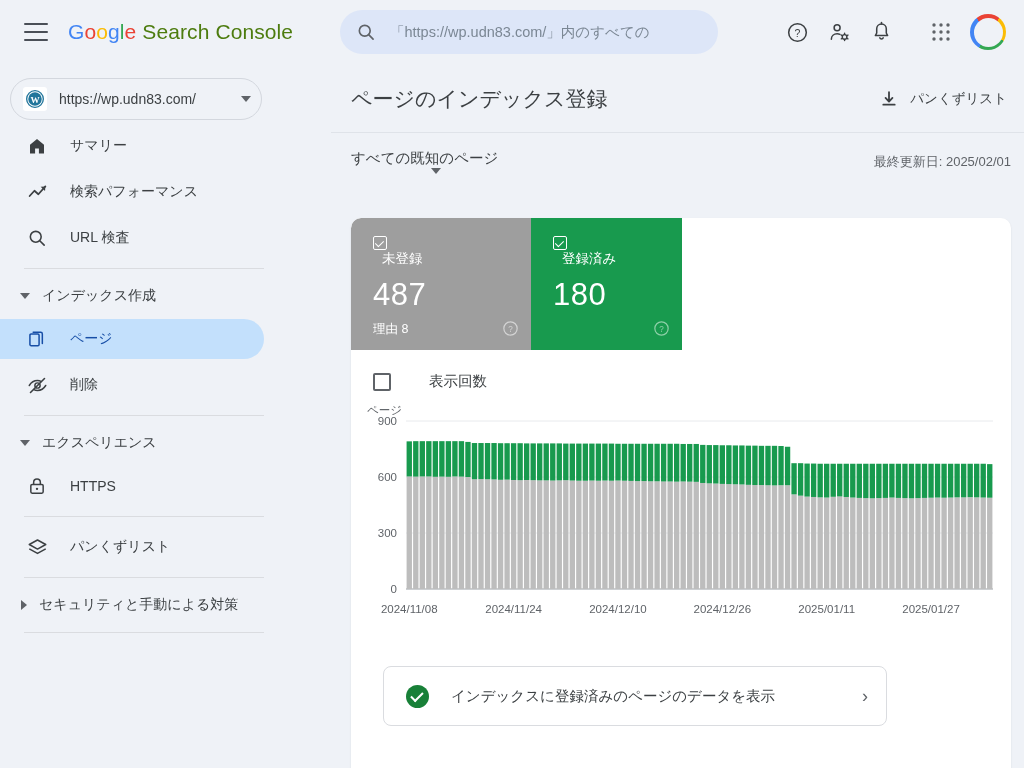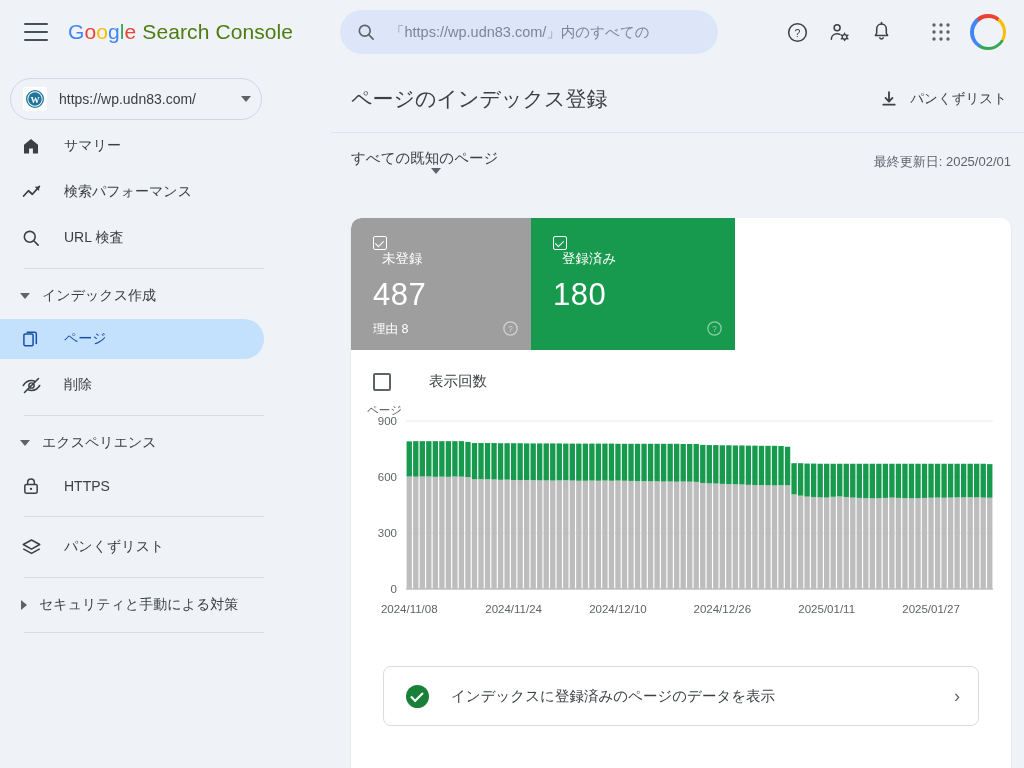--- a/index.html
+++ b/index.html
@@ -58,21 +58,21 @@
   }
   .wp-icon {
     width: 24px; height: 24px; border-radius: 3px; background: #fff;
     display:flex;align-items:center;justify-content:center; flex: 0 0 auto;
   }
   .prop-url { font-size: 14px; color: #3c4043; margin-left: 12px; flex: 1 1 auto; white-space: nowrap; overflow: hidden; }
   .caret-down { width:0;height:0;border-left:5px solid transparent;border-right:5px solid transparent;border-top:6px solid #5f6368; }
 
   .nav-item {
     display: flex; align-items: center; height: 40px; margin: 6px 56px 6px 0;
-    padding-left: 20px; border-radius: 0 20px 20px 0; cursor: pointer;
+    padding-left: 26px; border-radius: 0 20px 20px 0; cursor: pointer;
     font-size: 14px; color: #3c4043;
   }
   .nav-item.active { background: #c3e0fc; color: #174ea6; font-weight: 400; }
   .nav-item .ni-icon { width: 22px; flex: 0 0 22px; display:flex; align-items:center; justify-content:center; }
   .nav-item .ni-label { margin-left: 22px; white-space: nowrap; }
 
   .nav-sep { height: 1px; background: #dadce0; margin: 10px 56px 10px 24px; }
 
   .nav-group {
     display: flex; align-items: center; height: 34px; padding-left: 20px;
@@ -97,42 +97,42 @@
 
   .card {
     position: absolute; left: 20px; top: 154px; width: 660px;
     background: #fff; border-radius: 10px 10px 0 0; height: 560px;
     box-shadow: 0 1px 2px rgba(60,64,67,.12);
   }
 
   .metrics { display: flex; height: 132px; border-radius: 10px 0 0 0; overflow: hidden; }
   .metric { position: relative; padding: 18px 0 0 22px; cursor: pointer; }
   .metric.notindexed { width: 180px; background: #9e9e9e; border-radius: 10px 0 0 0; }
-  .metric.indexed { width: 204px; background: #189a4e; }
+  .metric.indexed { width: 151px; background: #189a4e; }
   .m-top { display: flex; align-items: flex-start; flex-direction: column; }
   .m-check {
     width: 14px; height: 14px; border: 1.6px solid #fff; border-radius: 2px;
     display:flex;align-items:center;justify-content:center; flex:0 0 14px;
   }
   .m-check::after { content:""; width:7px;height:3.5px;border-left:1.6px solid #fff;border-bottom:1.6px solid #fff;transform:rotate(-45deg) translate(0px,-1px); }
   .m-label { font-size: 13.5px; color: #fff; margin-left: 9px; font-weight: 500; }
   .m-value { font-size: 31px; color: #fff; margin-top: 9px; font-weight: 400; letter-spacing: .5px; }
   .m-sub { font-size: 12.5px; color: #fff; margin-top: 8px; font-weight: 500; }
   .m-help { position: absolute; right: 12px; bottom: 9px; cursor: pointer; }
 
   .legend-row { display: flex; align-items: center; padding: 22px 0 0 22px; gap: 24px; }
   .lg-box { width: 18px; height: 18px; border: 2px solid #5f6368; border-radius: 2px; cursor: pointer; }
   .lg-label { font-size: 14.5px; color: #3c4043; margin-left: 14px; }
 
   .chart-wrap { position: relative; margin: 12px 0 0 0; height: 220px; }
   .y-title { position: absolute; left: 16px; top: 0; font-size: 11.5px; color: #5f6368; }
   svg.chart { position: absolute; left: 0; top: 0; }
 
   .detail-btn {
-    position: absolute; left: 32px; top: 448px; width: 596px; height: 60px;
+    position: absolute; left: 32px; top: 448px; width: 504px; height: 60px;
     border: 1px solid #dadce0; border-radius: 8px; display: flex; align-items: center;
     padding: 0 18px 0 22px; cursor: pointer; background: #fff;
   }
   .db-check { width: 23px; height: 23px; border-radius: 50%; background: #188038; display:flex;align-items:center;justify-content:center; flex:0 0 23px; }
   .db-check::after { content:""; width:10px;height:5px;border-left:2px solid #fff;border-bottom:2px solid #fff;transform:rotate(-45deg) translate(0px,-1.5px); }
   .db-label { font-size: 14.5px; color: #3c4043; margin-left: 22px; }
   .db-arrow { margin-left: auto; color: #5f6368; font-size: 18px; line-height: 1; }
 
   .scrollbar { position: absolute; right: 2px; top: 128px; width: 7px; height: 224px; background: #bdc1c6; border-radius: 4px; cursor: pointer; }
 </style>

